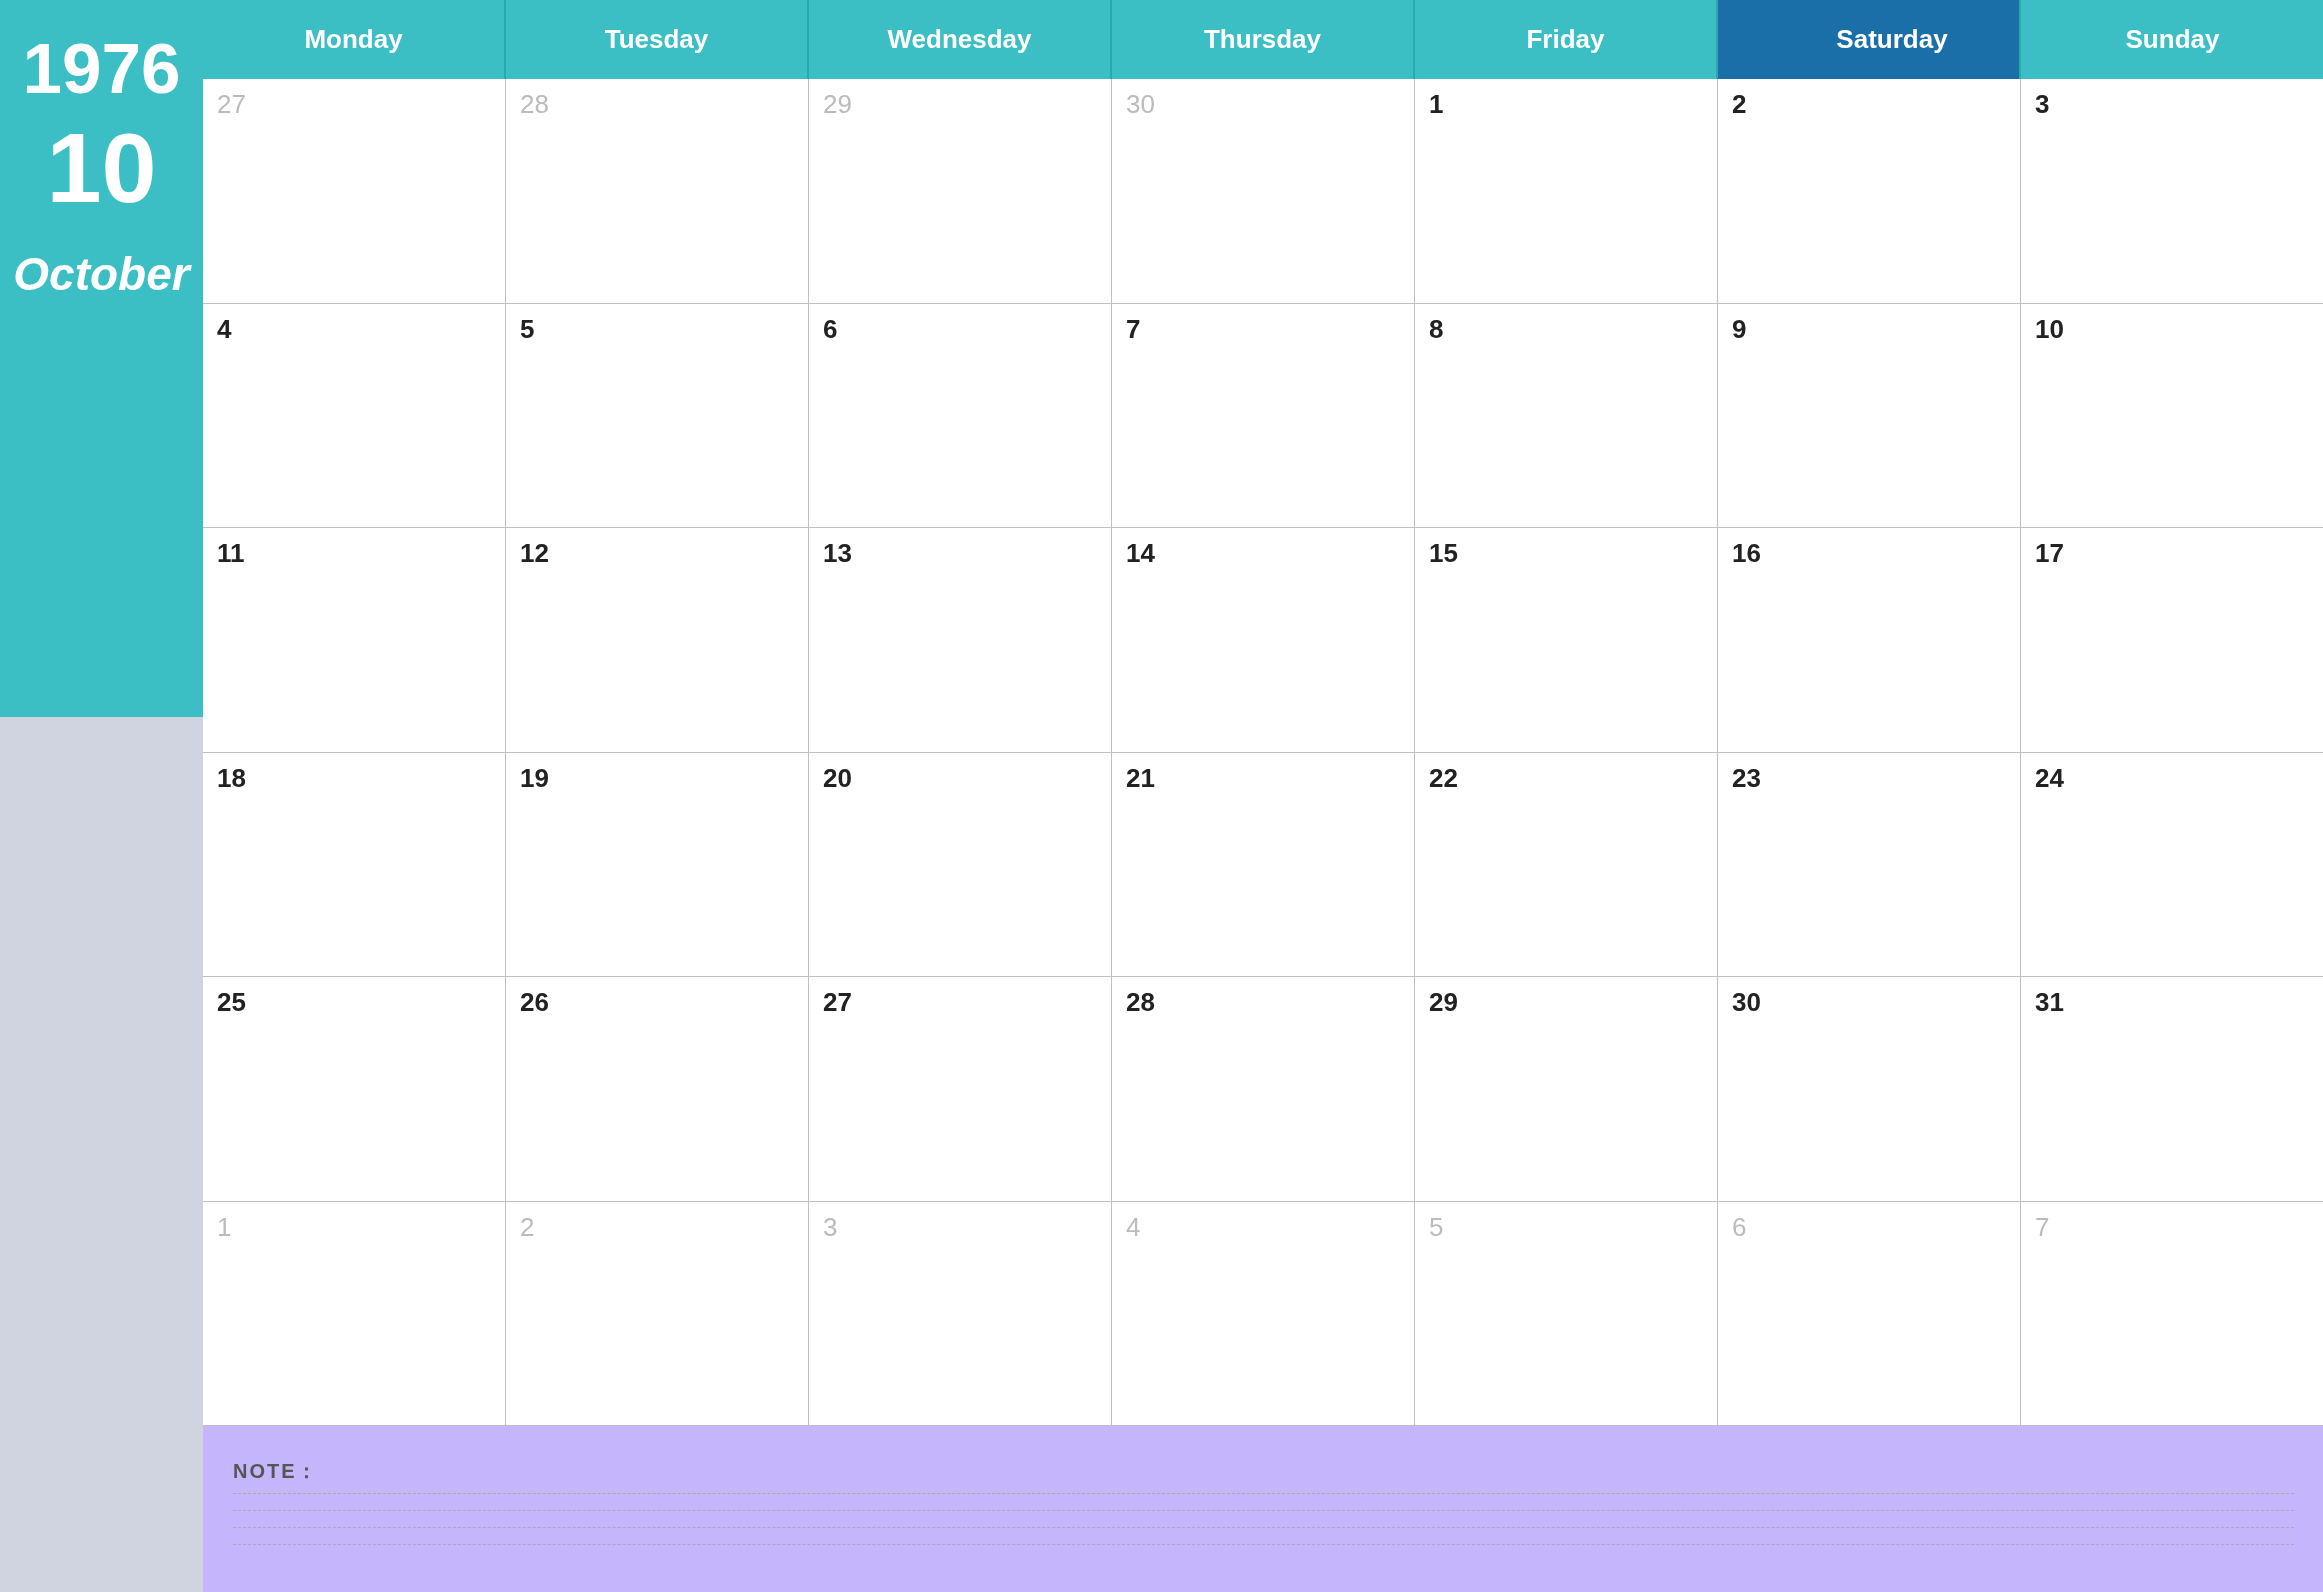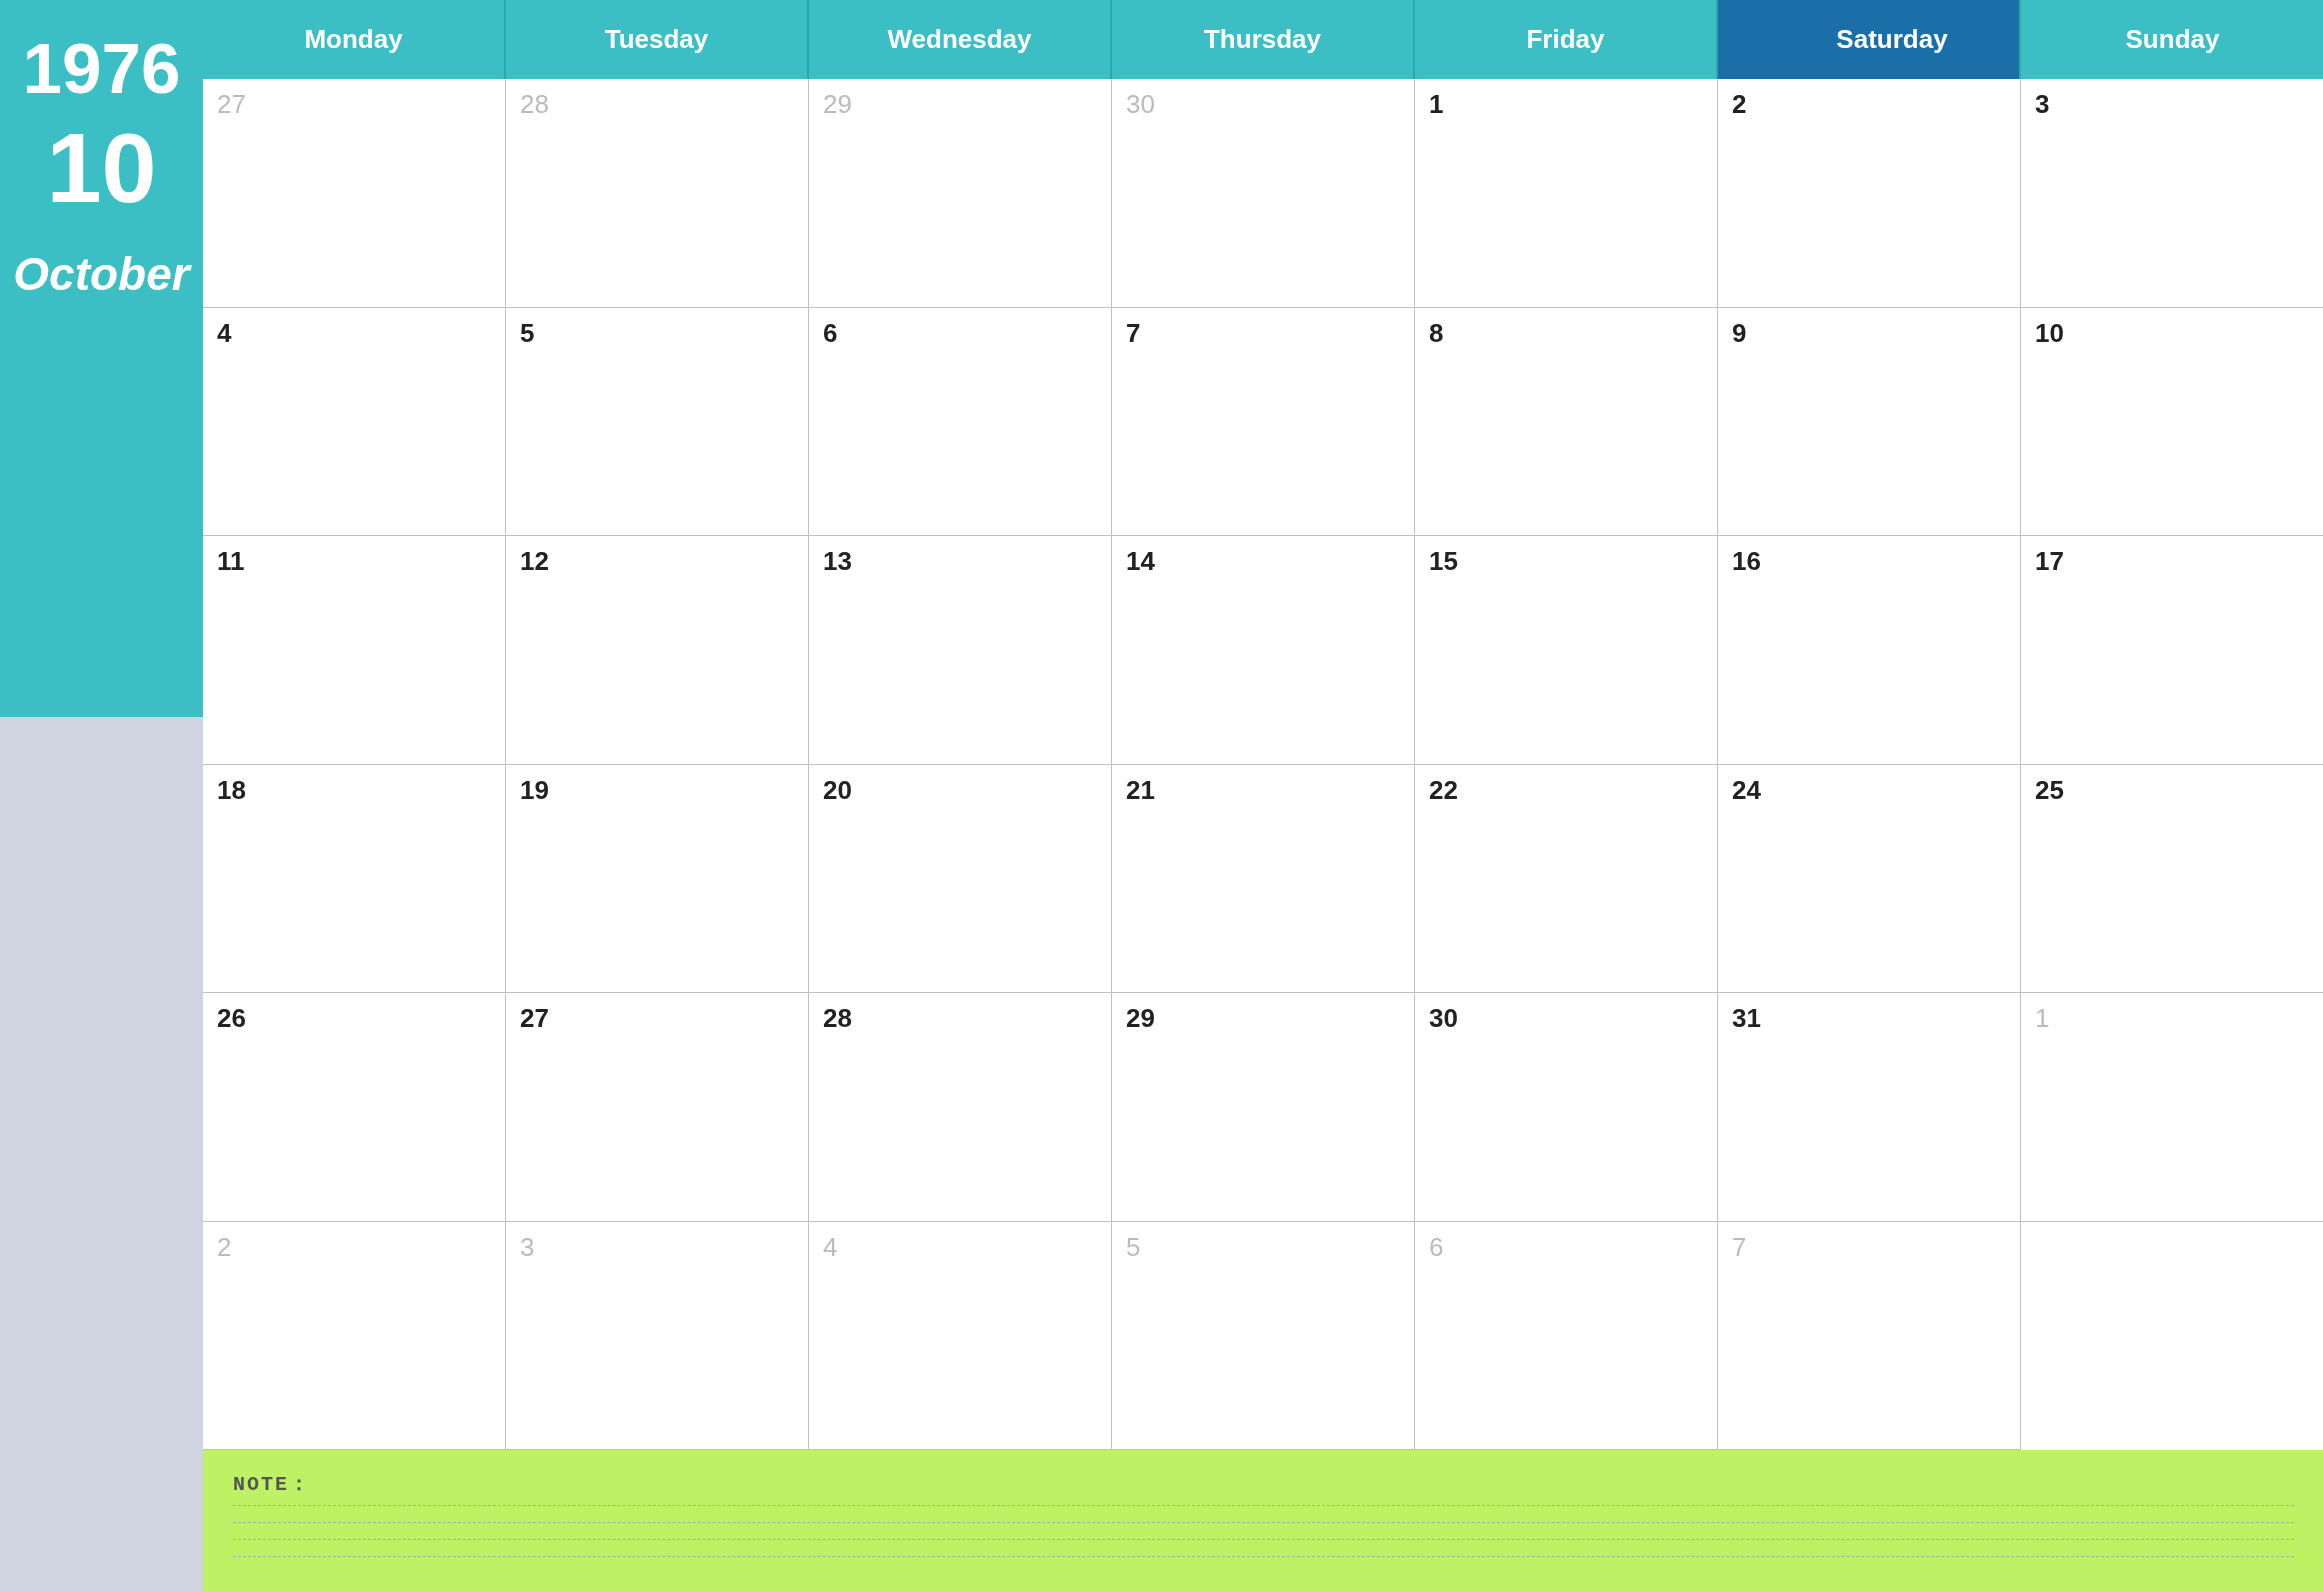--- a/index.html
+++ b/index.html
@@ -109,24 +109,23 @@
       font-weight: bold;
       color: #222;
     }
 
     .day-number.muted {
       color: #bbb;
       font-weight: normal;
     }
 
     .notes-area {
-      background: #bef264;
-      padding: 20px 30px;
+      background: #c4b5fd;
+      padding: 32px 30px;
       flex-shrink: 0;
-      font-family: Liberation Mono, monospace;
     }
 
     .note-label {
       font-size: 20px;
       font-weight: bold;
       color: #555;
       letter-spacing: 2px;
       margin-bottom: 8px;
     }
 
@@ -228,20 +227,23 @@
       <div class="calendar-cell">
         <div class="day-number">20</div>
       </div>
       <div class="calendar-cell">
         <div class="day-number">21</div>
       </div>
       <div class="calendar-cell">
         <div class="day-number">22</div>
       </div>
       <div class="calendar-cell">
+        <div class="day-number">23</div>
+      </div>
+      <div class="calendar-cell">
         <div class="day-number">24</div>
       </div>
       <div class="calendar-cell">
         <div class="day-number">25</div>
       </div>
       <div class="calendar-cell">
         <div class="day-number">26</div>
       </div>
       <div class="calendar-cell">
         <div class="day-number">27</div>

